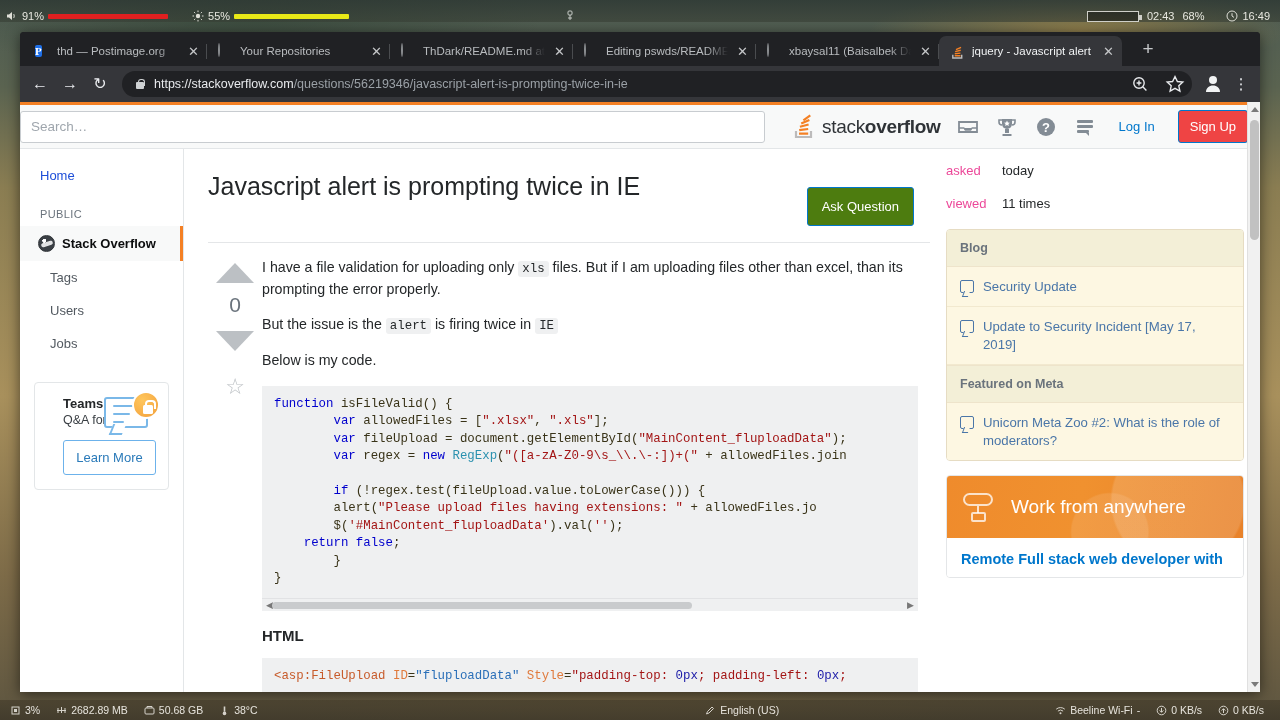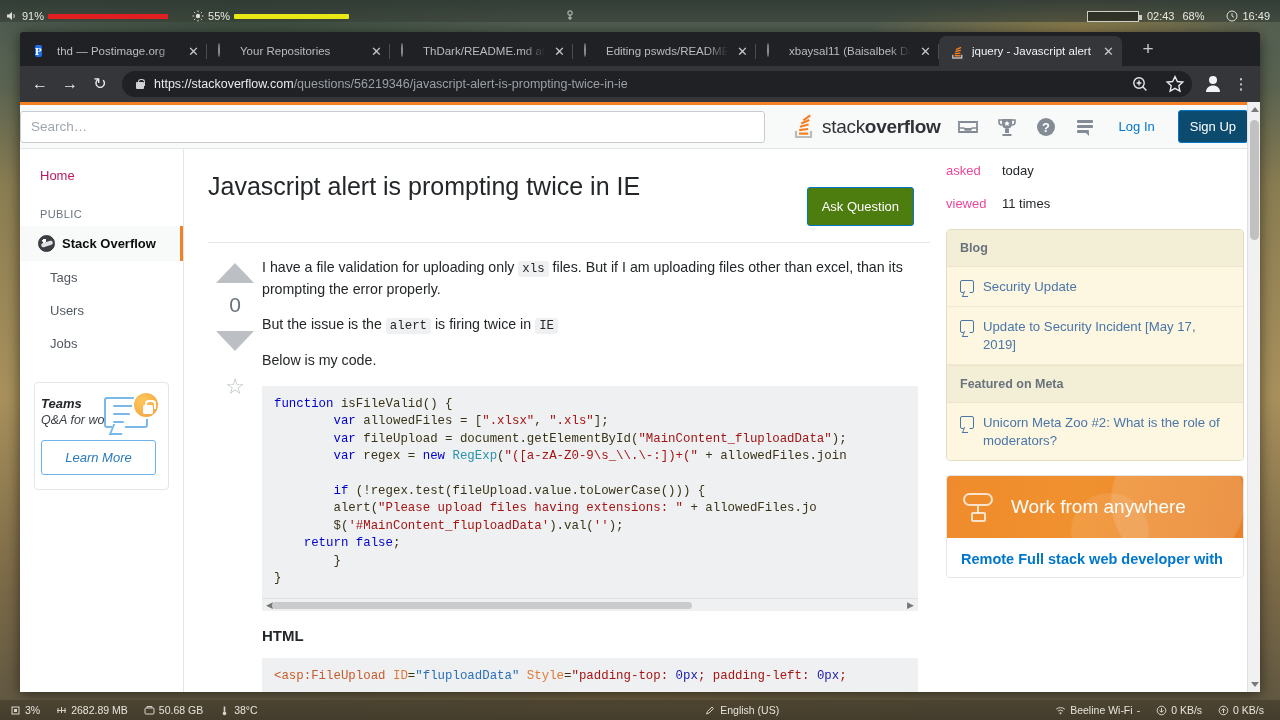--- a/index.html
+++ b/index.html
@@ -142,49 +142,49 @@
   #so-logo .wordmark b { font-weight: bold; }
   #so-search {
     flex: 1; height: 32px; background: #fff; border: 1px solid #c8ccd0;
     border-radius: 3px; display: flex; align-items: center; padding: 0 10px;
     font-size: 13.5px; color: #9fa6ad; margin-right: 14px;
   }
   #so-nav { display:flex; align-items:center; gap: 17px; }
   .so-nav-icon { width: 22px; height: 22px; position: relative; }
   #so-login { color: #0077cc; font-size: 13px; padding: 0 6px; }
   #so-signup {
-    background: #0c4a6e; color:#fff; font-size: 13px; padding: 8px 11px;
+    background: #ef4444; color:#fff; font-size: 13px; padding: 8px 11px;
     border-radius: 3px; border: 1px solid #0077cc;
   }
 
   
   #so-body { display: flex; height: 543px; }
   #so-left {
     width: 164px; flex: none; border-right: 1px solid #e3e6e8;
     background: #fff; padding-top: 10px; font-size: 13px;
   }
-  .left-item { padding: 9px 0 9px 20px; color: #be185d; }
+  .left-item { padding: 9px 0 9px 20px; color: #1d4ed8; }
   .left-head { padding: 16px 0 6px 20px; color: #6a737c; font-size: 11px; letter-spacing:.4px; }
   .left-item.sub { padding-left: 30px; color: #525960; }
   .left-item.active {
     background: #f8f9f9; font-weight: bold; color: #0c0d0e;
     border-right: 3px solid #f48024; display:flex; align-items:center; gap:7px;
     padding-left: 18px;
   }
   .globe {
     width: 17px; height: 17px; border-radius: 50%; flex:none;
     background: radial-gradient(circle at 35% 32%, #fff 0 13%, #3b4045 14% 100%);
     position: relative; border: 1.5px solid #2f3337;
   }
   .globe::after{
     content:"";position:absolute;left:2px;top:6px;width:12px;height:4px;background:#fff;opacity:.85;border-radius:2px;transform:rotate(-18deg);
   }
   #teams-card {
     margin: 22px 14px 0 14px; border: 1px solid #e3e6e8; border-radius: 4px;
-    background: #fff; padding: 13px 12px 14px 6px; position: relative; font-style: italic;
+    background: #fff; padding: 13px 12px 14px 28px; position: relative;
   }
   #teams-card .t-title { font-size: 13px; font-weight: bold; color:#242729; }
   #teams-card .t-sub { font-size: 12.5px; color:#3b4045; margin-top: 2px; }
   #teams-art { position: absolute; right: 8px; top: 8px; width: 56px; height: 46px; }
   .bubble {
     position:absolute; left:0; top:6px; width: 44px; height: 31px;
     border: 2px solid #7ab8e8; border-radius: 3px; background:#fff;
   }
   .bubble::after{
     content:"";position:absolute;left:5px;bottom:-9px;width:11px;height:9px;

